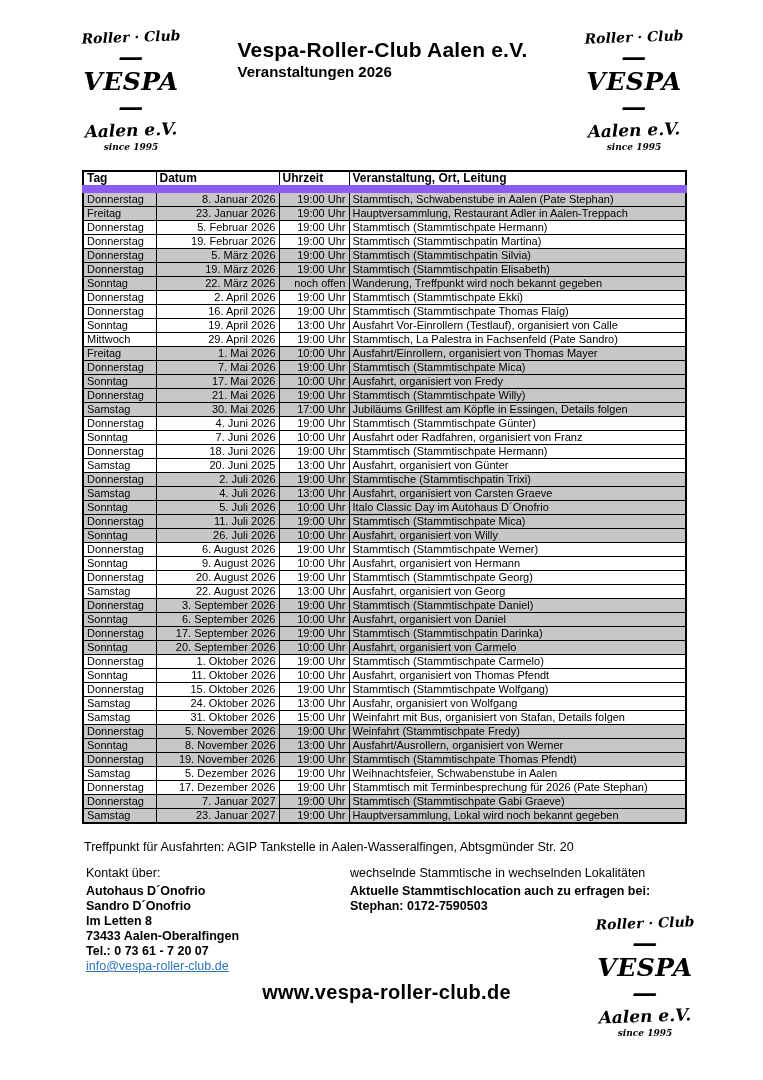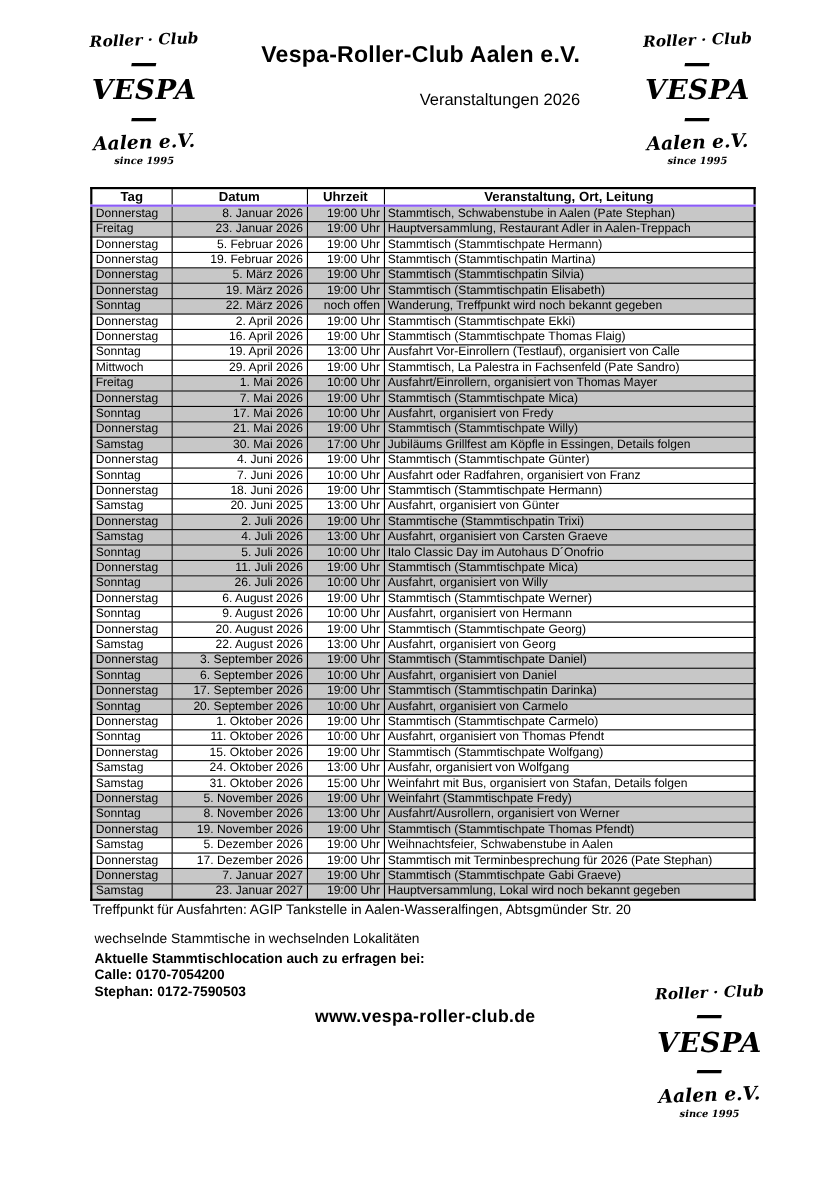--- a/index.html
+++ b/index.html
@@ -13,23 +13,23 @@
   }
   .page { width: 763px; height: 1080px; position: relative; }
 
   
   .header {
     display: flex;
     justify-content: space-between;
     align-items: flex-start;
     padding: 30px 72px 0 74px;
   }
-  .title-block { text-align: right; padding-top: 8px; }
+  .title-block { text-align: left; padding-top: 8px; }
   .doc-title { font-size: 21px; font-weight: bold; letter-spacing: 0.2px; }
-  .doc-subtitle { font-size: 15px; font-weight: normal; margin-top: 20px; }
+  .doc-subtitle { font-size: 15px; font-weight: bold; margin-top: 1px; }
 
   
   .club-logo {
     width: 114px;
     text-align: center;
     font-family: "DejaVu Serif", serif;
     font-style: italic;
     font-weight: bold;
     line-height: 1;
     flex-shrink: 0;
@@ -52,58 +52,58 @@
     padding: 0 3px;
     height: 14px;
     line-height: 13px;
     overflow: hidden;
     white-space: nowrap;
   }
   table.events { border: 2px solid #000; }
   table.events thead th {
     font-size: 12px;
     font-weight: bold;
-    text-align: center;
-    border-bottom: 2px solid #8b5cf6;
+    text-align: left;
+    border-bottom: 8px solid #8b5cf6;
     height: 16px;
   }
   col.c-tag { width: 73px; }
   col.c-datum { width: 123px; }
   col.c-uhrzeit { width: 70px; }
   col.c-event { width: 337px; }
   td.td-tag { text-align: left; }
   td.td-datum { text-align: right; padding-right: 5px; }
   td.td-uhrzeit { text-align: right; padding-right: 3px; }
   td.td-event { text-align: left; }
   tr.shaded td { background: var(--shaded, #c7c7c7); }
 
   
   .treffpunkt {
-    margin: 1px 0 0 84px;
+    margin: 16px 0 0 84px;
     font-size: 12.5px;
   }
   .footer-block {
     position: relative;
     margin: 12px 76px 0 86px;
     height: 130px;
   }
   .contact-row { display: flex; }
   .contact-left { width: 264px; }
   .contact-right { width: 330px; }
   .footer-block p { font-size: 12.5px; line-height: 15px; }
   .footer-block p.gap { margin-bottom: 3px; }
   .footer-block p.b { font-weight: bold; }
   a.email-link {
     color: var(--link, #2e74b5);
     text-decoration: underline;
     font-size: 12.5px; line-height: 15px;
   }
   .website {
     text-align: center;
-    font-size: 16px;
+    font-size: 20px;
     font-weight: bold;
     margin-top: 7px;
     letter-spacing: 0.3px;
   }
   .logo-bottom {
     position: absolute;
     top: 50px;
     left: 502px;
   }
 </style>
@@ -461,24 +461,32 @@
       <td class="td-uhrzeit">19:00 Uhr</td>
       <td class="td-event">Hauptversammlung, Lokal wird noch bekannt gegeben</td>
     </tr>
   </tbody>
   </table>
 
   <p class="treffpunkt">Treffpunkt für Ausfahrten: AGIP Tankstelle in Aalen-Wasseralfingen, Abtsgmünder Str. 20</p>
 
   <div class="footer-block">
     <div class="contact-row">
+      <div class="contact-left">
+        <p class="gap">Kontakt über:</p>
+        <p class="b">Autohaus D´Onofrio</p>
+        <p class="b">Sandro D´Onofrio</p>
+        <p class="b">Im Letten 8</p>
+        <p class="b">73433 Aalen-Oberalfingen</p>
+        <p class="b">Tel.: 0 73 61 - 7 20 07</p>
+        <p><a href="#" class="email-link">info@vespa-roller-club.de</a></p>
+      </div>
       <div class="contact-right">
         <p class="gap">wechselnde Stammtische in wechselnden Lokalitäten</p>
         <p class="b">Aktuelle Stammtischlocation auch zu erfragen bei:</p>
-        <p class="b">Calle: 0170-7054200</p>
         <p class="b">Stephan: 0172-7590503</p>
       </div>
     </div>
     <div class="website">www.vespa-roller-club.de</div>
     <div class="club-logo logo-bottom">
       <span class="l1">Roller · Club</span>
       <span class="l2">— VESPA —</span>
       <span class="l3">Aalen e.V.</span>
       <span class="l4">since 1995</span>
     </div>

